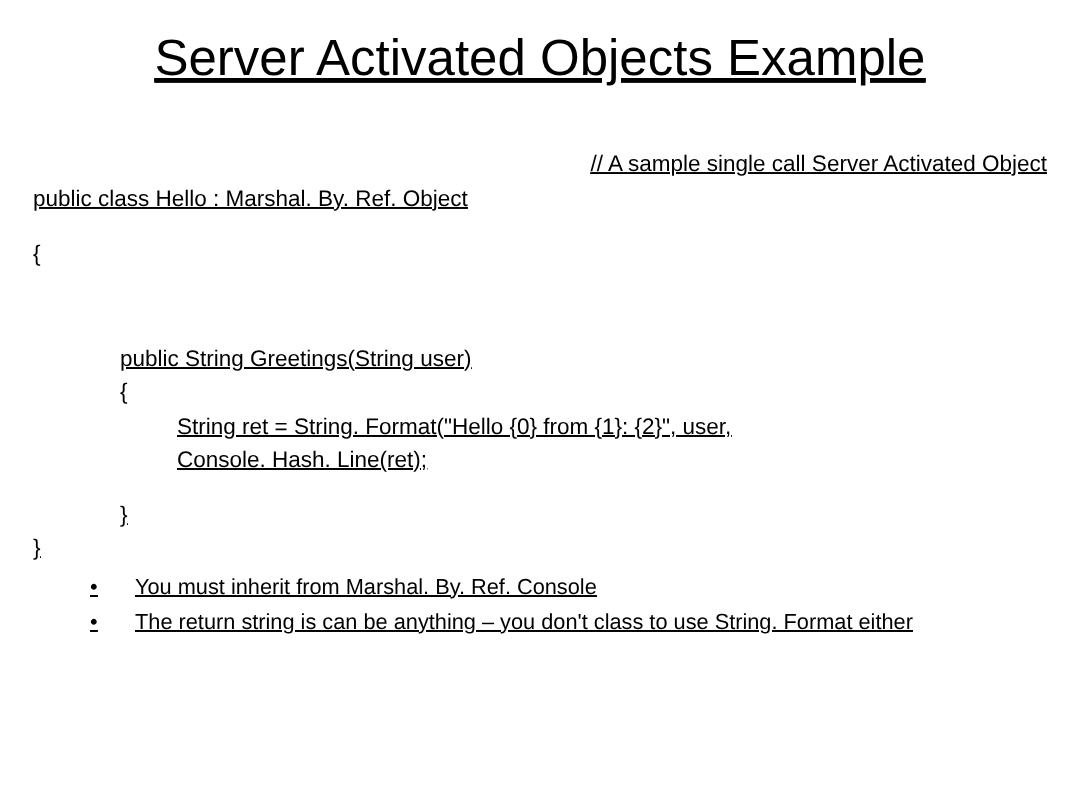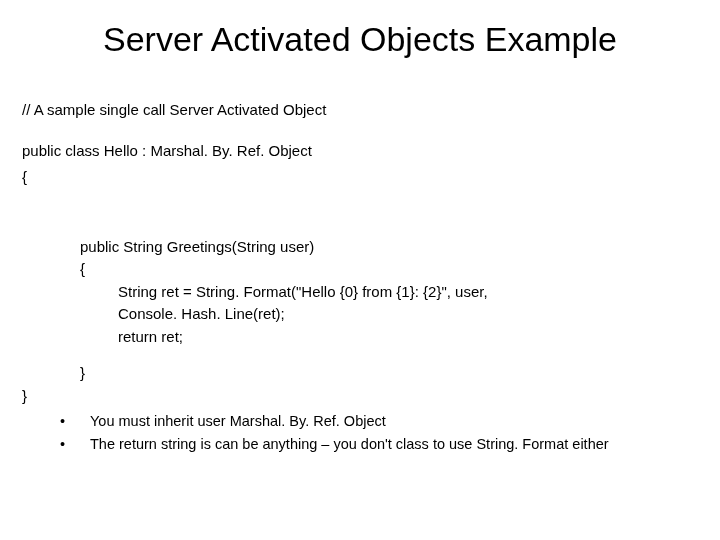--- a/index.html
+++ b/index.html
@@ -1,18 +1,19 @@
 <!DOCTYPE html>
 <html><head>
   <meta charset="utf-8">
   <style>
     * {
       margin: 0;
       padding: 0;
       box-sizing: border-box;
+      text-decoration: underline;
     }
     body {
       width: 720px;
       height: 540px;
       background: #ffffff;
       font-family: Arial, Helvetica, sans-serif;
       color: #000000;
       padding: 20px 0 0 0;
       overflow: hidden;
     }
@@ -22,24 +23,24 @@
       text-align: center;
       margin-bottom: 40px;
       padding: 0 40px;
     }
     .code-block {
       font-size: 15px;
       line-height: 1.5;
       padding: 0 22px;
     }
     .comment {
-      margin-bottom: 18px;
+      text-align: right;
     }
     .class-decl {
-      margin-bottom: 4px;
+      margin-bottom: 15px;
     }
     .brace-open {
       margin-bottom: 18px;
     }
     .method-block {
       padding-left: 58px;
       margin-bottom: 14px;
       margin-top: 47px;
     }
     .method-inner {
@@ -85,29 +86,28 @@
   <div class="comment">// A sample single call Server Activated Object</div>
 
   <div class="class-decl">public class Hello : Marshal. By. Ref. Object</div>
   <div class="brace-open">{</div>
 
   <div class="method-block">
     <div class="method-inner">public String Greetings(String user)</div>
     <div class="method-inner">{</div>
     <div class="method-body">String ret = String. Format("Hello {0} from {1}: {2}", user,</div>
     <div class="method-body">Console. Hash. Line(ret);</div>
-    <div class="method-body">return ret;</div>
   </div>
 
   <div class="method-close">}</div>
   <div class="class-close">}</div>
 </div>
 
 <div class="bullets">
   <div class="bullet-row">
     <span class="bullet-dot">•</span>
-    <span class="bullet-text">You must inherit user Marshal. By. Ref. Object</span>
+    <span class="bullet-text">You must inherit from Marshal. By. Ref. Console</span>
   </div>
   <div class="bullet-row">
     <span class="bullet-dot">•</span>
     <span class="bullet-text">The return string is can be anything – you don't class to use String. Format either</span>
   </div>
 </div>
 
 </body></html>

